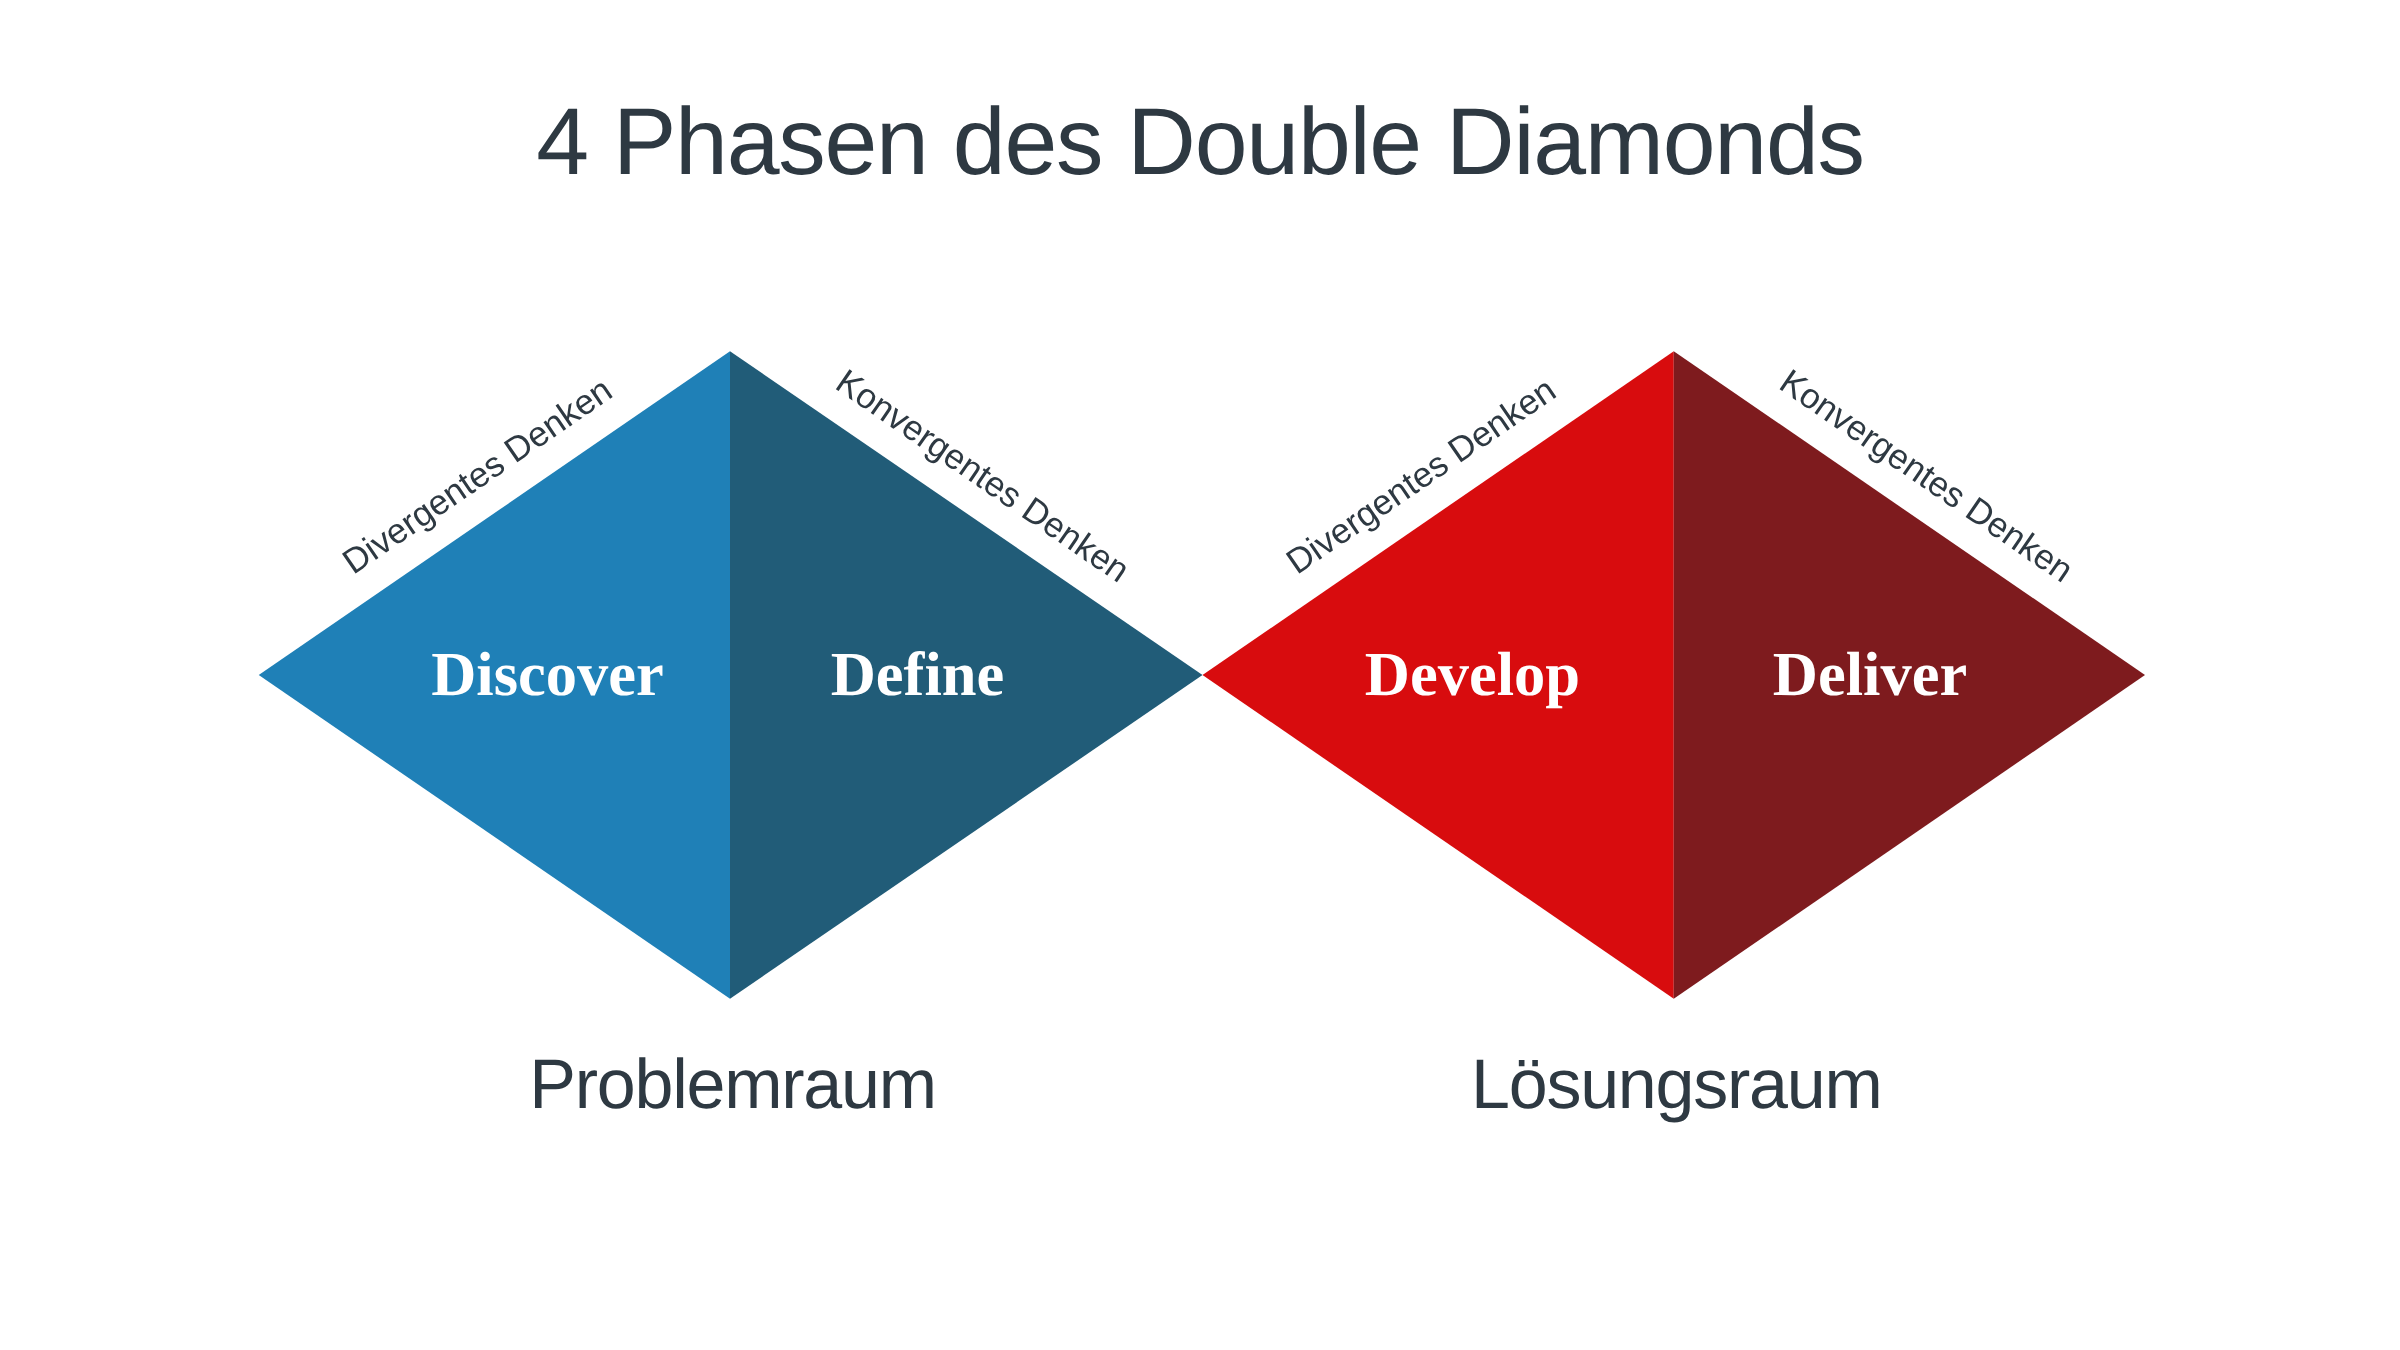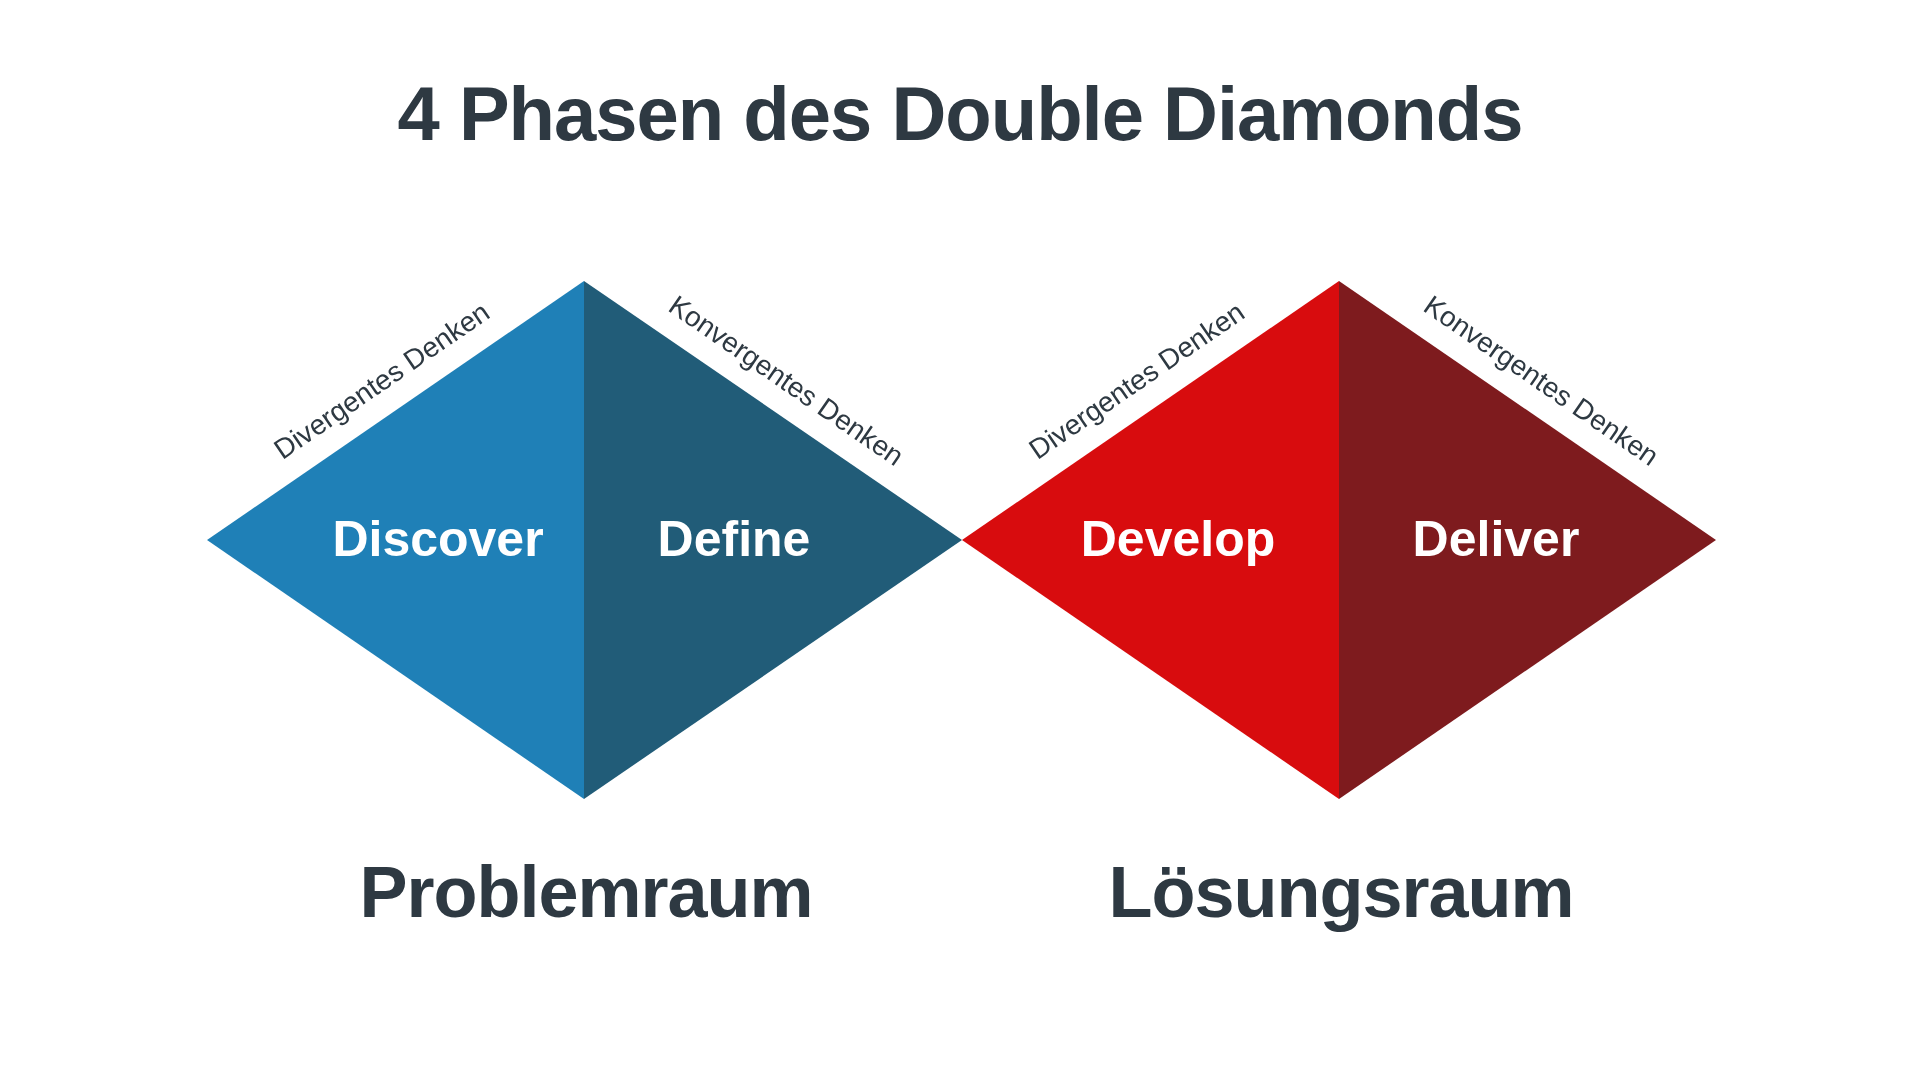--- a/index.html
+++ b/index.html
@@ -16,40 +16,41 @@
     height: 1080px;
     background: #ffffff;
   }
   .page-title {
     position: absolute;
     top: 68px;
     left: 0;
     width: 100%;
     text-align: center;
     font-size: 76px;
-    font-weight: 700;
+    font-weight: 400;
     letter-spacing: -1px;
     color: #2E3942;
     line-height: 1.2;
   }
   .diamond-svg {
     position: absolute;
     top: 0;
     left: 0;
     width: 1920px;
     height: 1080px;
   }
   .phase-label {
     position: absolute;
     transform: translate(-50%, -52%);
     color: #ffffff;
     font-size: 50px;
     font-weight: 700;
     white-space: nowrap;
     line-height: 1;
+    font-family: Liberation Serif, serif;
   }
   .phase-discover { left: 438px;  top: 540px; }
   .phase-define   { left: 734px;  top: 540px; }
   .phase-develop  { left: 1178px; top: 540px; }
   .phase-deliver  { left: 1496px; top: 540px; }
   .edge-label {
     position: absolute;
     color: #2E3942;
     font-size: 28px;
     font-weight: 400;
@@ -70,26 +71,25 @@
   }
   .edge-convergent-solution {
     left: 1541px; top: 381px;
     transform: translate(-50%, -50%) rotate(34.5deg);
   }
   .space-label {
     position: absolute;
     top: 833px;
     transform: translateX(-50%);
     color: #2E3942;
-    font-size: 72px;
-    font-weight: 700;
+    font-size: 56px;
+    font-weight: 400;
     letter-spacing: -1px;
     white-space: nowrap;
     line-height: 1.2;
-    margin-top: 16px;
   }
   .space-problem  { left: 586px; }
   .space-solution { left: 1341px; text-align: right; }
 </style>
 </head>
 <body>
 
 <div class="canvas">
 
   <h1 class="page-title">4 Phasen des Double Diamonds</h1>

